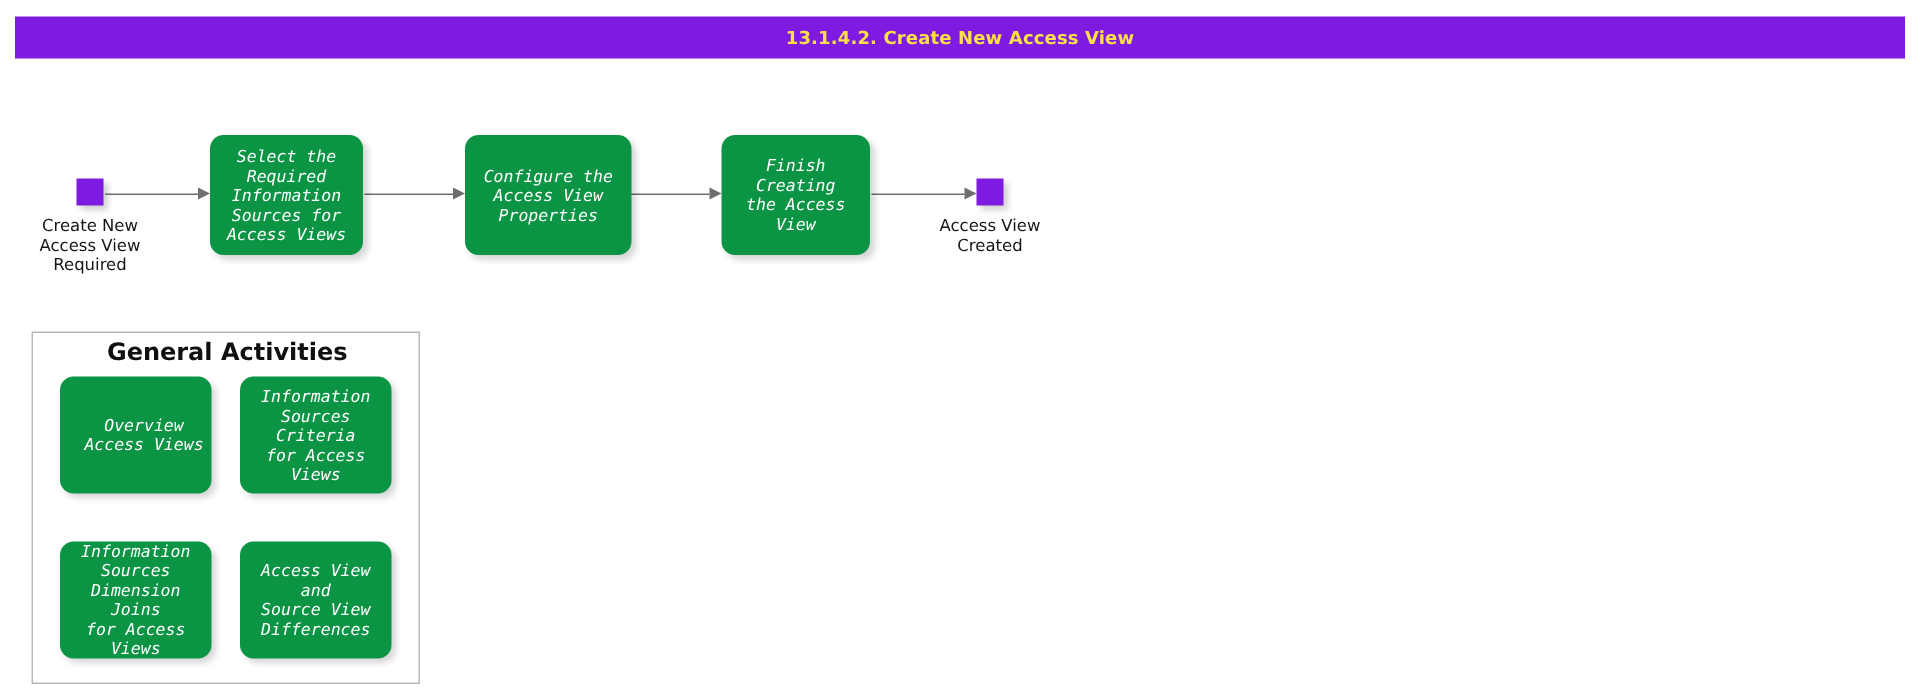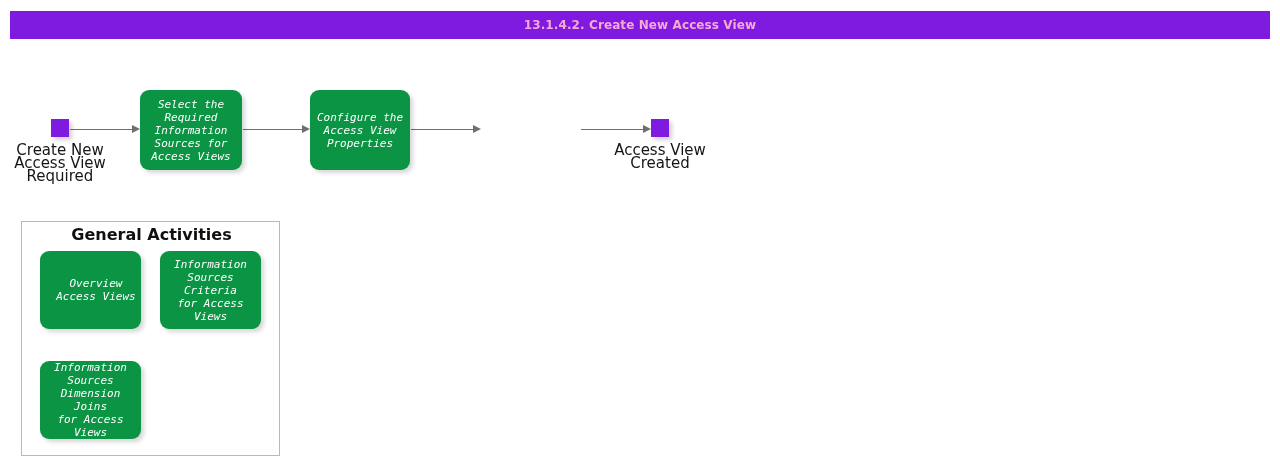--- a/index.html
+++ b/index.html
@@ -18,21 +18,21 @@
   }
 
   
   #title-bar {
     position: absolute;
     left: 10px;
     top: 11px;
     width: 1260px;
     height: 28px;
     background: #7F1BE0;
-    color: #f9a8d4;
+    color: #fde047;
     font-family: "DejaVu Sans", sans-serif;
     font-size: 12px;
     font-weight: bold;
     display: flex;
     align-items: center;
     justify-content: center;
     letter-spacing: .1px;
   }
 
   
@@ -70,21 +70,21 @@
   .terminator {
     width: 18px;
     height: 18px;
     background: #7F1BE0;
     box-shadow: 3px 3px 4px rgba(0,0,0,0.18);
   }
 
   .term-label {
     position: absolute;
     font-family: "DejaVu Sans", sans-serif;
-    font-size: 15px;
+    font-size: 11px;
     line-height: 13px;
     color: #151515;
     text-align: center;
     white-space: pre-line;
   }
 
   
   .connector {
     position: absolute;
     height: 1px;
@@ -147,24 +147,26 @@
 
   <div class="connector" id="conn-3" style="left: 581px; top: 129px; width: 62px;"></div>
   <div class="arrowhead" id="arrow-3" style="left: 643px; top: 125px;"></div>
 
   <div class="node activity" id="activity-0" style="left: 140px; top: 90px; width: 102px; height: 80px;">Select the
 Required
 Information
 Sources for
 Access Views</div>
 
-  <div class="node activity" id="activity-1" style="left: 310px; top: 90px; width: 100px; height: 80px;">Configure the
+  <div class="node activity" id="activity-1" style="left: 310px; top: 90px; width: 111px; height: 80px;">Configure the
 Access View
 Properties</div>
 
+  <div class="node activity" id="activity-2" style="left: 481px; top: 90px; width: 99px; height: 80px;">Finish Creating
+the Access View</div>
 
   <div class="node terminator" id="end-terminator" style="left: 651px; top: 119px;"></div>
   <div class="term-label" id="end-terminator-label" style="left: 600px; top: 144px; width: 120px;">Access View
 Created</div>
 
   <div id="general-activities-panel">
     <div id="general-activities-title">General Activities</div>
   </div>
 
   <div class="node activity" id="ga-0" style="left: 40px; top: 251px; width: 101px; height: 78px; padding-left: 14px;">Overview
@@ -172,14 +174,17 @@
 
   <div class="node activity" id="ga-1" style="left: 160px; top: 251px; width: 101px; height: 78px;">Information
 Sources Criteria
 for Access Views</div>
 
   <div class="node activity" id="ga-2" style="left: 40px; top: 361px; width: 101px; height: 78px;">Information
 Sources
 Dimension Joins
 for Access Views</div>
 
+  <div class="node activity" id="ga-3" style="left: 160px; top: 361px; width: 101px; height: 78px;">Access View and
+Source View
+Differences</div>
 
 </div>
 
 </body></html>

